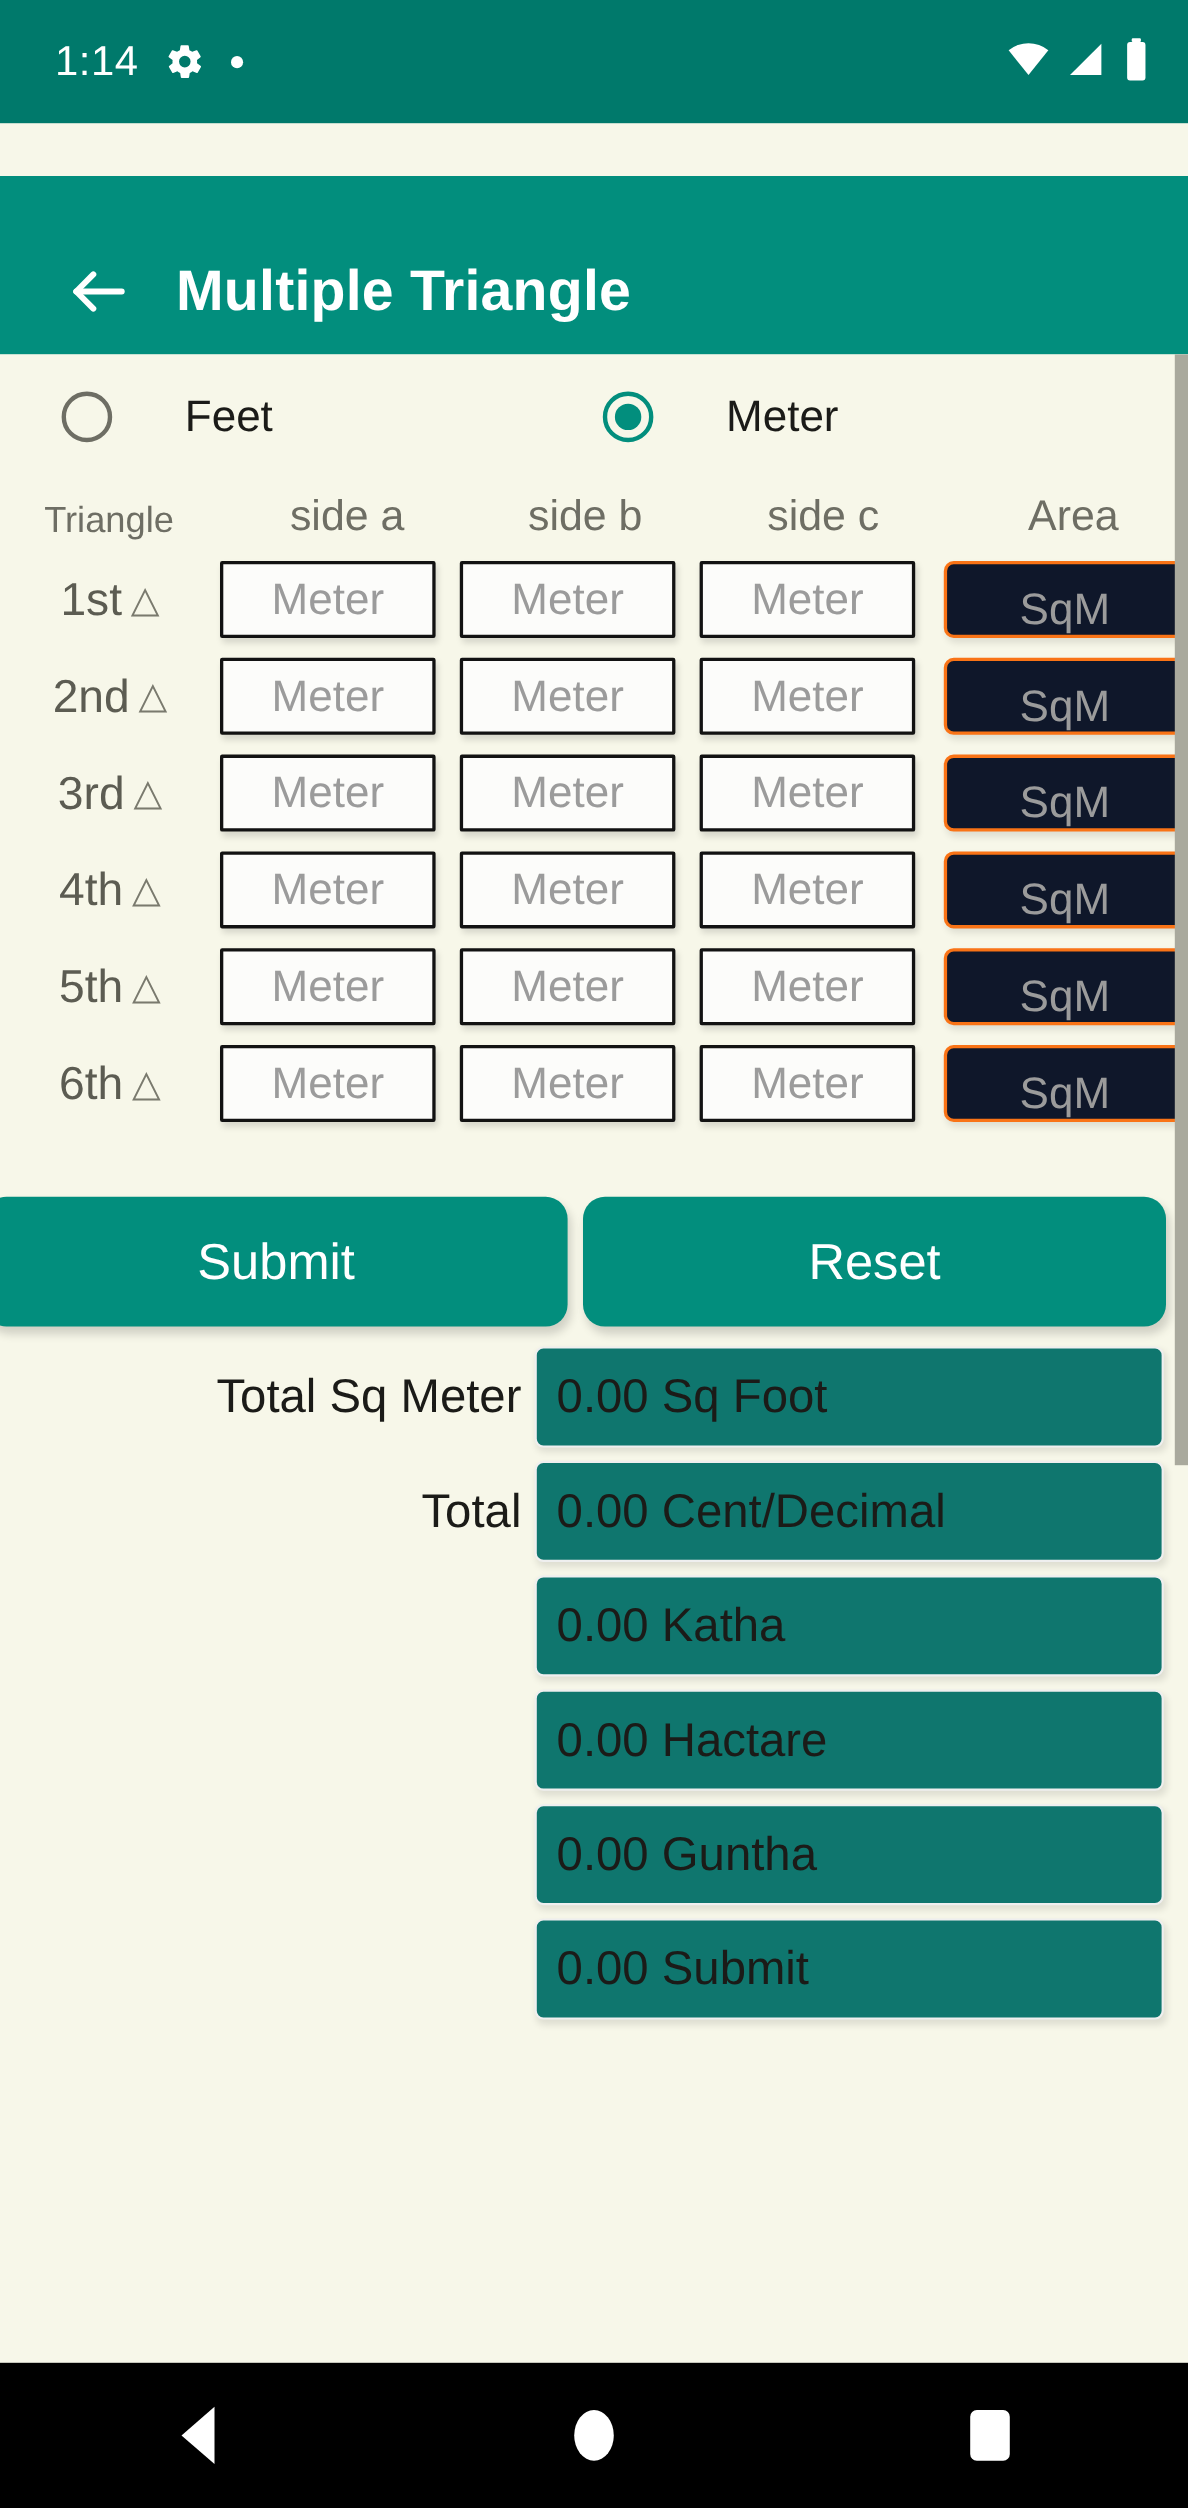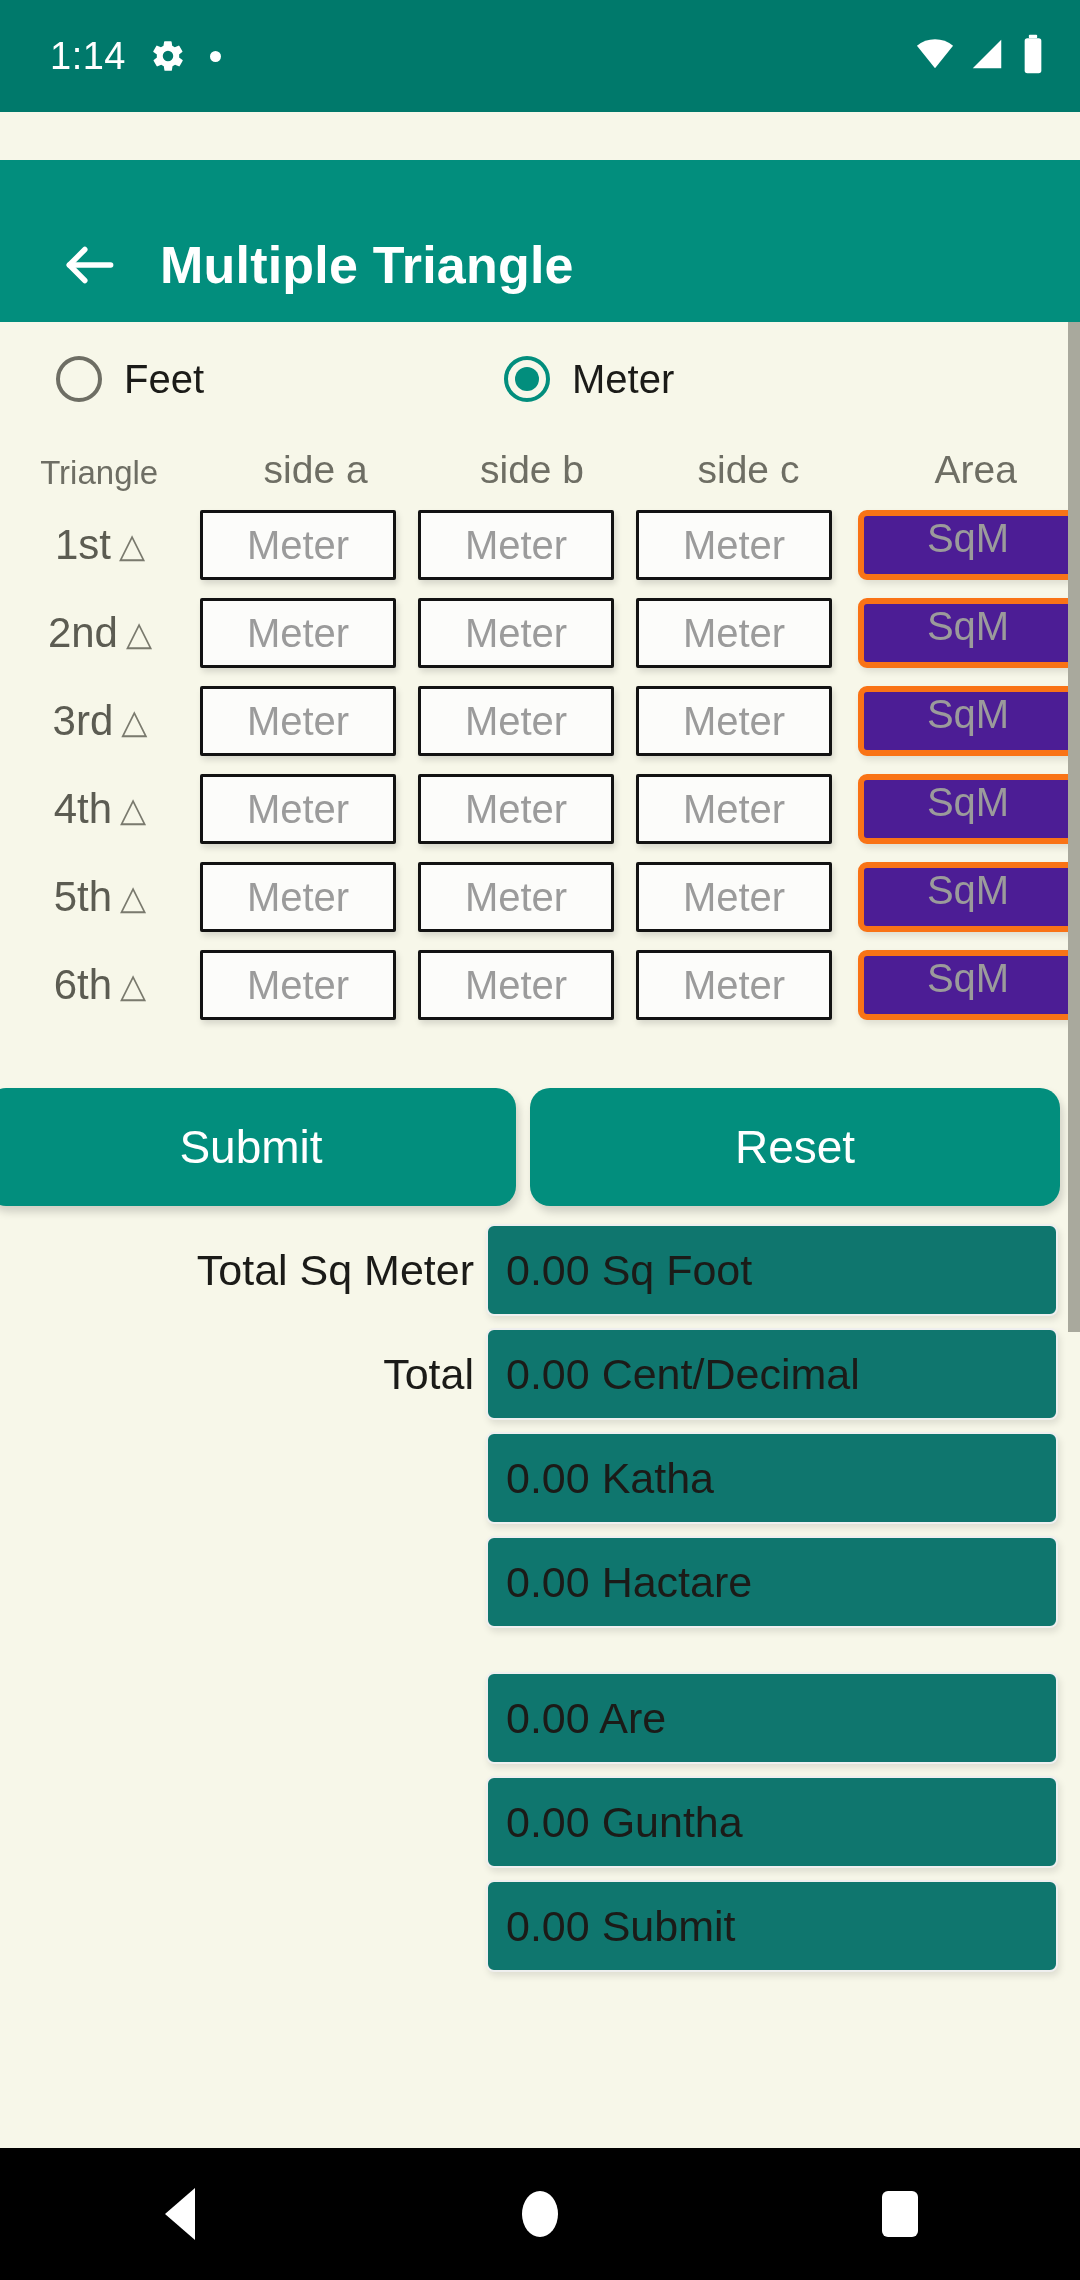--- a/index.html
+++ b/index.html
@@ -95,20 +95,21 @@
     top: 18px; left: 0;
     width: 1080px;
     height: 78px;
     display: flex;
     align-items: center;
   }
   .radio-item {
     display: flex;
     align-items: flex-end;
     cursor: pointer;
+    gap: 44px;
   }
   .radio-item.feet { margin-left: 56px; }
   .radio-item.meter { margin-left: 300px; }
   .radio-outer {
     width: 46px; height: 46px;
     border-radius: 50%;
     border: 4px solid #6E6E64;
     display: flex;
     align-items: center;
     justify-content: center;
@@ -184,25 +185,25 @@
   .cell-input + .cell-input { margin-left: 22px; }
   .trow .cell-input:first-of-type { margin-left: 20px; }
   .ph {
     color: #9b9b9b;
     font-size: 40px;
   }
   .cell-area {
     width: 220px;
     height: 70px;
     margin-left: 26px;
-    background: #4c1d95;
-    border: 6px solid #f97316;
+    background: #0f172a;
+    border: 3px solid #f97316;
     border-radius: 9px;
     display: flex;
-    align-items: flex-start;
+    align-items: flex-end;
     justify-content: center;
     box-shadow: 2px 4px 7px rgba(0,0,0,0.10);
   }
 
   
   .btn-row {
     position: absolute;
     top: 766px; left: 0;
     width: 1080px;
     height: 118px;
@@ -513,24 +514,20 @@
         <div class="res-field">0.00 Cent/Decimal</div>
       </div>
       <div class="res-row">
         <div class="res-label"></div>
         <div class="res-field">0.00 Katha</div>
       </div>
       <div class="res-row">
         <div class="res-label"></div>
         <div class="res-field">0.00 Hactare</div>
       </div>
-      <div class="res-row gap-before">
-        <div class="res-label"></div>
-        <div class="res-field">0.00 Are</div>
-      </div>
       <div class="res-row">
         <div class="res-label"></div>
         <div class="res-field">0.00 Guntha</div>
       </div>
       <div class="res-row">
         <div class="res-label"></div>
         <div class="res-field">0.00 Submit</div>
       </div>
     </div>
 

